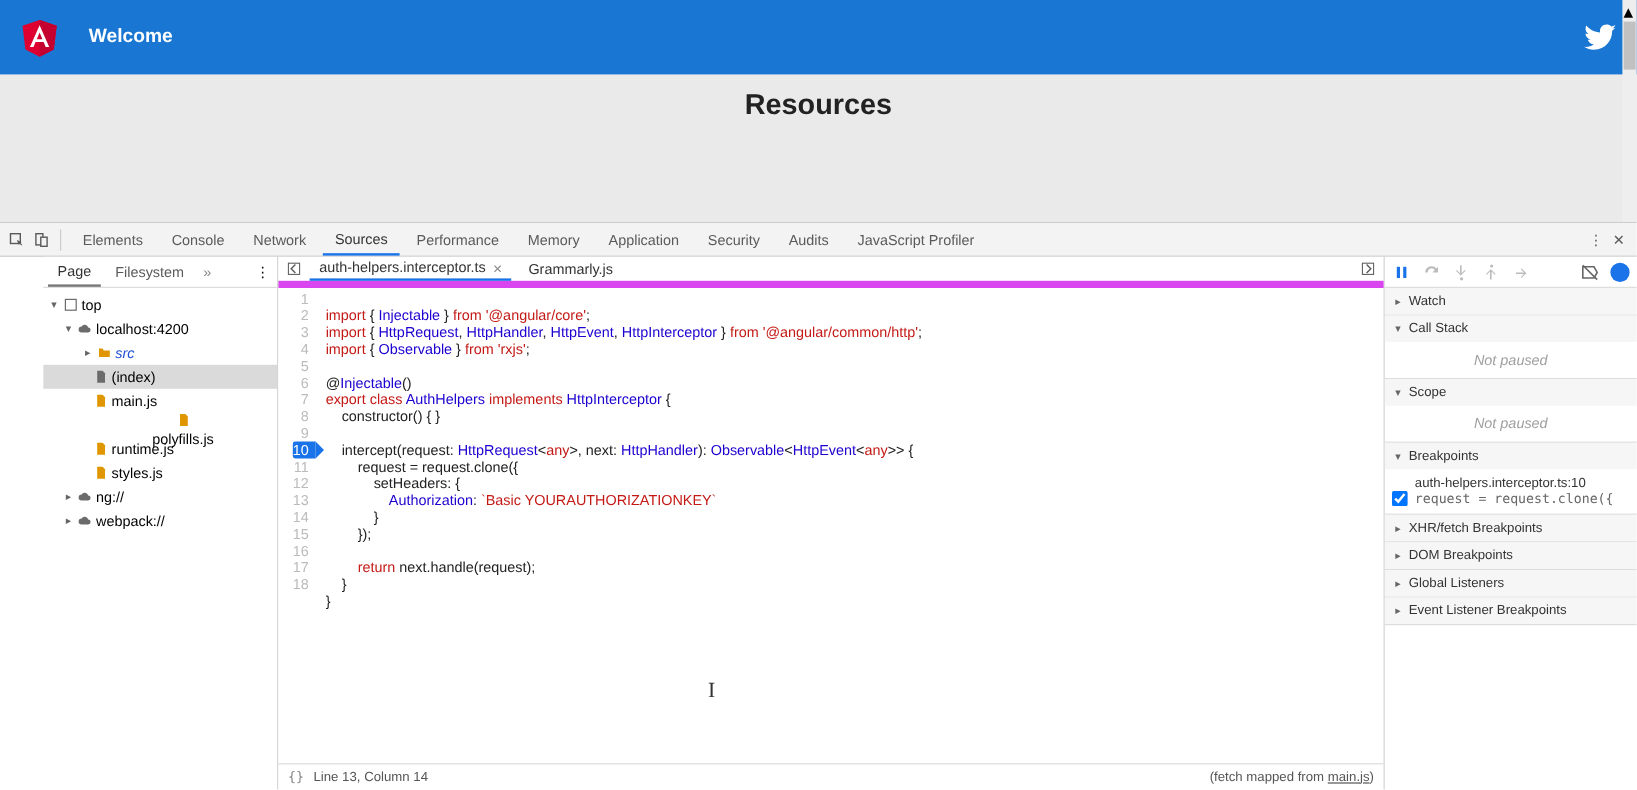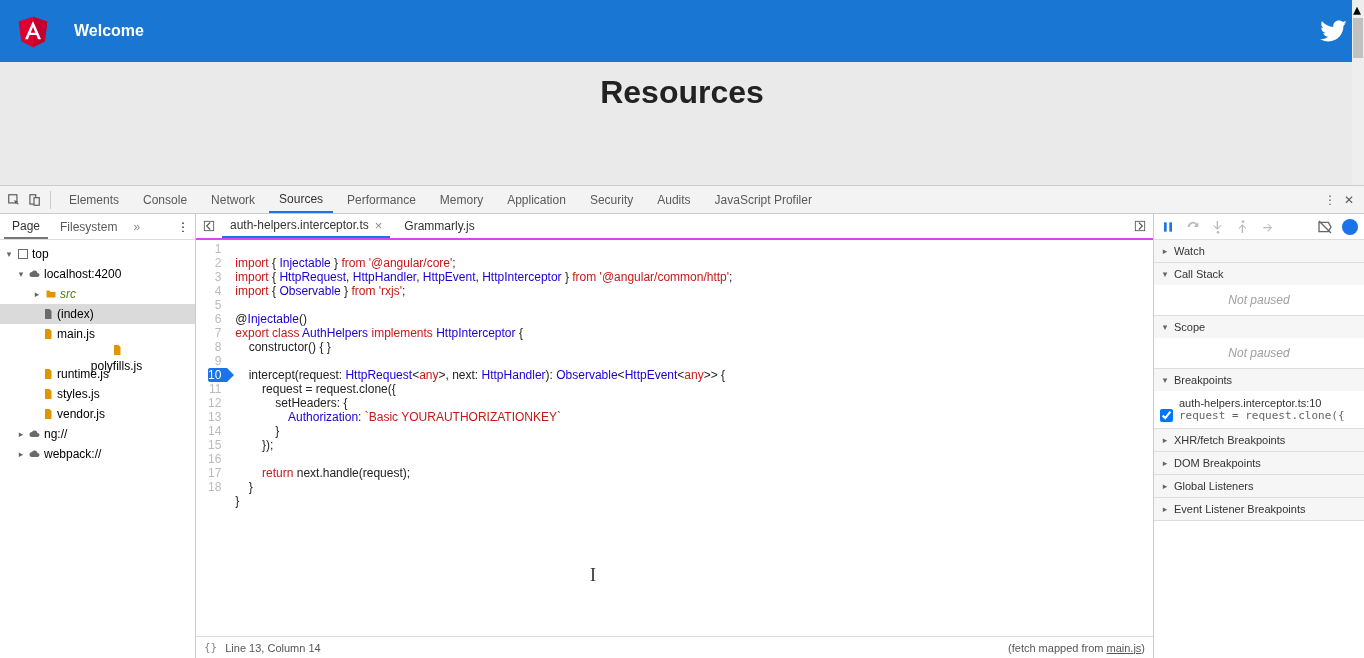--- a/index.html
+++ b/index.html
@@ -7,51 +7,51 @@
 
 
 .app-preview { height: 185px; background: #eaeaea; position: relative; overflow:hidden; }
 .app-header { height: 62px; background: #1976d2; display:flex; align-items:center; padding:0 16px; color:#fff; font-weight:700; justify-content:space-between;}
 .app-header-left{display:flex;align-items:center;gap:24px;}
 .ang-logo { width:34px;height:36px;display:flex;align-items:center;justify-content:center;}
 .twitter-ic{fill:#fff;width:28px;height:28px;}
 .banner-row{display:flex;justify-content:center;margin-top:12px;align-items:center;gap:0;}
 .rocket-circle{width:76px;height:76px;border-radius:50%;background:#dd0031;display:flex;align-items:center;justify-content:center;z-index:2;}
 .running-chip{background:#1976d2;color:#fff;font-weight:700;font-size:15px;padding:0 48px;height:52px;display:flex;align-items:center;margin-left:-12px;}
-.resources-h{font-size:32px;font-weight:600;color:#222;text-align:center;margin-top:12px;}
+.resources-h{font-size:24px;font-weight:600;color:#222;text-align:center;margin-top:12px;}
 
 
 .devtools{flex:1;display:flex;flex-direction:column;border-top:1px solid #ccc;min-height:0;}
 .dt-tabs{display:flex;align-items:center;height:28px;border-bottom:1px solid #ccc;background:#f3f3f3;font-size:12px;color:#5a5a5a;padding:0 6px;gap:4px;}
 .dt-tabs .ic{width:16px;height:16px;fill:#5a5a5a;padding:1px;}
 .dt-tabs .tb{padding:0 10px;height:100%;display:flex;align-items:center;cursor:default;}
 .dt-tabs .tb.active{color:#333;border-bottom:2px solid #1a73e8;}
 .dt-tabs .spacer{flex:1;}
 .dt-tabs .dots{margin-left:8px;}
 .dt-tabs .close{margin:0 4px;}
 
 
-.dt-body{flex:1;display:flex;min-height:0;}
+.dt-body{flex:1;display:flex;min-height:0;margin-left:36px;}
 .col{border-right:1px solid #ccc;display:flex;flex-direction:column;min-height:0;}
 .c-nav{width:196px;background:#fff;font-size:12px;}
 .c-nav-tabs{display:flex;align-items:center;border-bottom:1px solid #ddd;height:26px;padding-left:4px;gap:4px;}
 .c-nav-tabs .t{padding:0 8px;height:100%;display:flex;align-items:center;color:#5a5a5a;}
 .c-nav-tabs .t.active{color:#333;border-bottom:2px solid #777;}
 .tree{font-size:12px;padding:4px 0;overflow:auto;}
 .tree-row{display:flex;align-items:center;height:20px;padding:0 4px;gap:3px;cursor:default;white-space:nowrap;}
 .tree-row.sel{background:#dadada;}
 .ci{width:12px;height:12px;flex:none;}
 .ar{width:10px;font-size:9px;color:#666;text-align:center;}
 .cloud-ic{fill:#6b6b6b;}
 .folder-ic{fill:#e09600;}
 .file-ic{fill:#e09600;}
-.mute{font-style:italic;color:#4d7c0f;}
+.mute{font-style:italic;color:#1d4ed8;}
 
 .c-editor{flex:1;display:flex;flex-direction:column;background:#fff;min-width:0;}
-.ed-tabs{display:flex;align-items:center;height:26px;border-bottom:2px solid #d946ef;font-size:12px;padding:0 6px;gap:6px;}
+.ed-tabs{display:flex;align-items:center;height:26px;border-bottom:6px solid #d946ef;font-size:12px;padding:0 6px;gap:6px;}
 .ed-tabs .ic{width:14px;height:14px;fill:#5a5a5a;}
 .ed-tabs .et{padding:0 8px;height:100%;display:flex;align-items:center;gap:6px;color:#333;}
 .ed-tabs .et.active{border-bottom:2px solid #1a73e8;}
 .ed-tabs .xx{font-size:13px;color:#888;}
 .ed-tabs .spacer{flex:1;}
 .code-area{flex:1;display:flex;font-family:Menlo,Consolas,monospace;font-size:12px;line-height:14px;overflow:auto;min-height:0;}
 .gutter{background:#fff;text-align:right;color:#bbb;padding:2px 6px 2px 12px;border-right:none;user-select:none;}
 .gutter div{height:14px;}
 .gutter .bp{background:#1a73e8;color:#fff;position:relative;border-radius:2px 0 0 2px;padding-right:6px;margin-right:-6px;}
 .gutter .bp::after{content:"";position:absolute;right:-7px;top:0;border-top:7px solid transparent;border-bottom:7px solid transparent;border-left:7px solid #1a73e8;}
@@ -205,26 +205,20 @@
               <path d="M6 2h9l4 4v16H6z"></path>
             </svg>
             <span>runtime.js</span>
           </div>
         <div class="tree-row" style="padding-left:42px;">
             <svg class="ci file-ic" viewBox="0 0 24 24">
               <path d="M6 2h9l4 4v16H6z"></path>
             </svg>
             <span>styles.js</span>
           </div>
-        <div class="tree-row" style="padding-left:42px;">
-            <svg class="ci file-ic" viewBox="0 0 24 24">
-              <path d="M6 2h9l4 4v16H6z"></path>
-            </svg>
-            <span>vendor.js</span>
-          </div>
         <div class="tree-row" style="padding-left:16px;">
             <span class="ar">▸</span>
             <svg class="ci cloud-ic" viewBox="0 0 24 24">
               <path d="M6 18a5 5 0 010-10 6 6 0 0111 2 4 4 0 010 8z"></path>
             </svg>
             <span>ng://</span>
           </div>
         <div class="tree-row" style="padding-left:16px;">
             <span class="ar">▸</span>
             <svg class="ci cloud-ic" viewBox="0 0 24 24">

